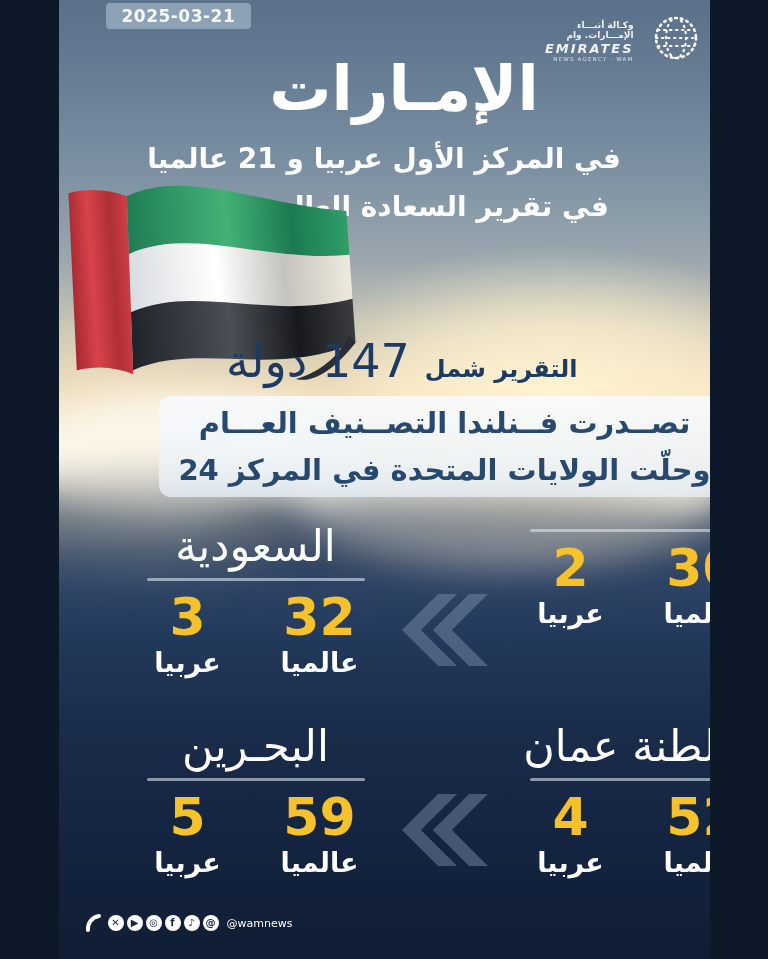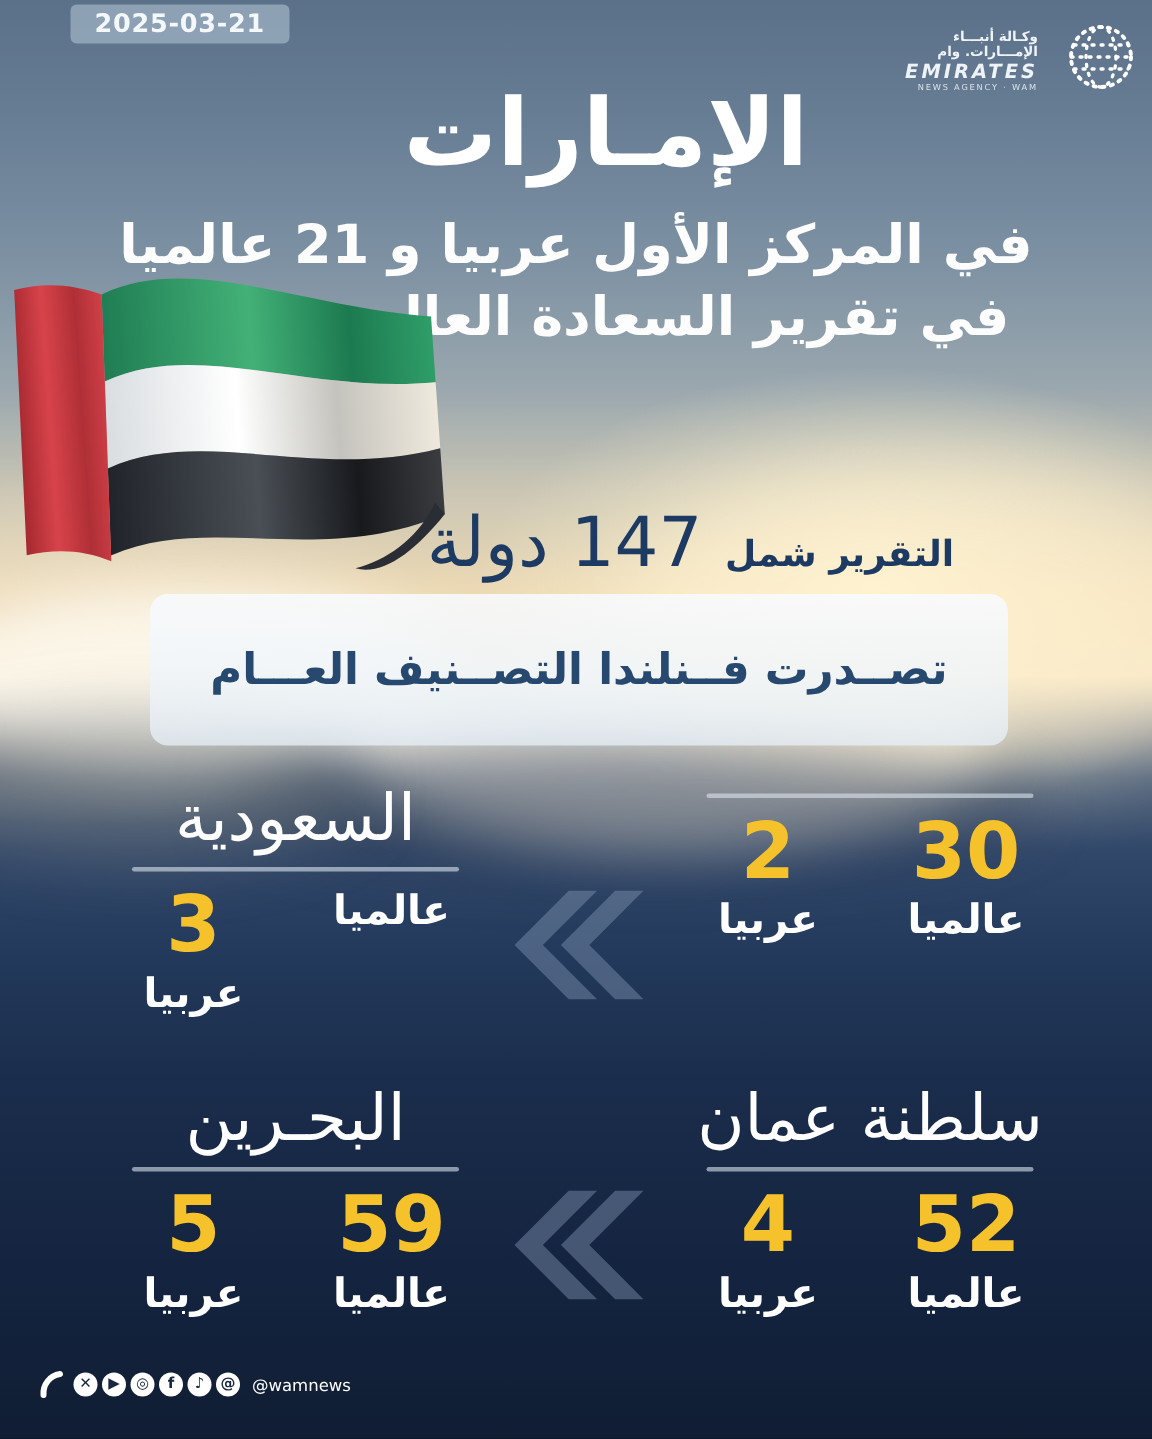--- a/index.html
+++ b/index.html
@@ -1,18 +1,18 @@
 <!DOCTYPE html>
 <html lang="ar" dir="rtl"><head>
 <meta charset="utf-8">
 <style>
   html,body{margin:0;padding:0;background:#0d1828;}
   *{box-sizing:border-box;font-family:"DejaVu Sans", sans-serif;}
   .poster{
-    position:relative;width:768px;height:959px;overflow:hidden;margin:0 auto;
+    position:relative;width:651px;height:959px;overflow:hidden;margin:0 auto;
     background:
       radial-gradient(ellipse 430px 240px at 76% 41%, rgba(255,246,214,0.95), rgba(255,246,214,0) 62%),
       radial-gradient(ellipse 340px 170px at 8% 45%, rgba(242,228,204,0.65), rgba(242,228,204,0) 70%),
       linear-gradient(180deg,
         #5b7089 0%, #677d94 8%, #7d91a3 18%, #9aa7ae 27%,
         #c9c5b4 34%, #ecd9b4 41%, #f2e2c0 47%, #a3a4a4 50%,
         #56687f 54%, #32486a 59%, #233a5c 66%, #1b2d4c 75%,
         #142440 88%, #101d33 100%);
   }
   .cloud{position:absolute;border-radius:50%;filter:blur(18px);pointer-events:none;}
@@ -29,21 +29,21 @@
   .logo{position:absolute;right:10px;top:14px;display:flex;align-items:flex-end;gap:18px;direction:ltr;}
   .logo-text{text-align:right;color:#eef3f7;line-height:1.1;}
   .logo-ar{font-size:9px;font-weight:700;}
   .logo-en{font-size:13px;font-weight:700;letter-spacing:2px;margin-top:1px;font-style:italic;}
   .logo-sub{font-size:5.5px;letter-spacing:1.2px;opacity:0.85;}
   .logo-globe{flex:0 0 auto;}
 
   .title{position:absolute;left:0;right:0;top:52px;text-align:center;color:#ffffff;
     font-size:62px;font-weight:800;line-height:1.2;margin-left:40px;}
   .subtitle{position:absolute;left:0;right:0;text-align:center;color:#fdfdfd;
-    font-size:36px;font-weight:800;line-height:1.2;}
+    font-size:28px;font-weight:800;line-height:1.2;}
   .sub1{top:142px;}
   .sub2{top:190px;}
 
   .flag-wrap{position:absolute;left:-14px;top:176px;width:334px;height:232px;z-index:1;}
 
   .report-line{position:absolute;right:132px;top:334px;direction:rtl;white-space:nowrap;
     color:#1d3a62;z-index:2;}
   .report-prefix{font-size:24px;font-weight:800;vertical-align:baseline;}
   .report-highlight{font-size:46px;font-weight:400;vertical-align:baseline;margin-right:10px;}
 
@@ -148,20 +148,21 @@
     </svg>
   </div>
 
   <div class="report-line">
     <span class="report-prefix">التقرير شمل</span>
     <span class="report-highlight">147 دولة</span>
   </div>
 
   <div class="info-box">
     <div>تصــدرت فــنلندا التصــنيف العـــام</div>
+    <div>وحلّت الولايات المتحدة في المركز 24</div>
   </div>
 
   <div class="country c-kuwait">
     <div class="country-line"></div>
     <div class="stats">
       <div class="stat">
         <div class="stat-num">2</div>
         <div class="stat-label">عربيا</div>
       </div>
       <div class="stat">
@@ -173,20 +174,21 @@
 
   <div class="country c-saudi">
     <div class="country-name">السعودية</div>
     <div class="country-line"></div>
     <div class="stats">
       <div class="stat">
         <div class="stat-num">3</div>
         <div class="stat-label">عربيا</div>
       </div>
       <div class="stat">
+        <div class="stat-num">32</div>
         <div class="stat-label">عالميا</div>
       </div>
     </div>
   </div>
 
   <div class="country c-oman">
     <div class="country-name">سلطنة عمان</div>
     <div class="country-line"></div>
     <div class="stats">
       <div class="stat">

